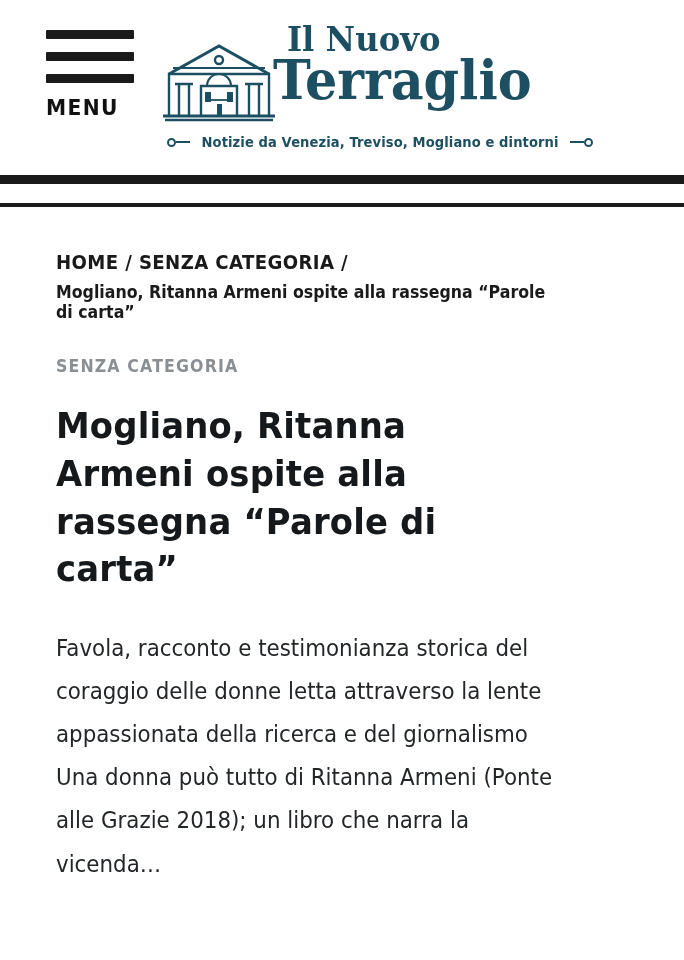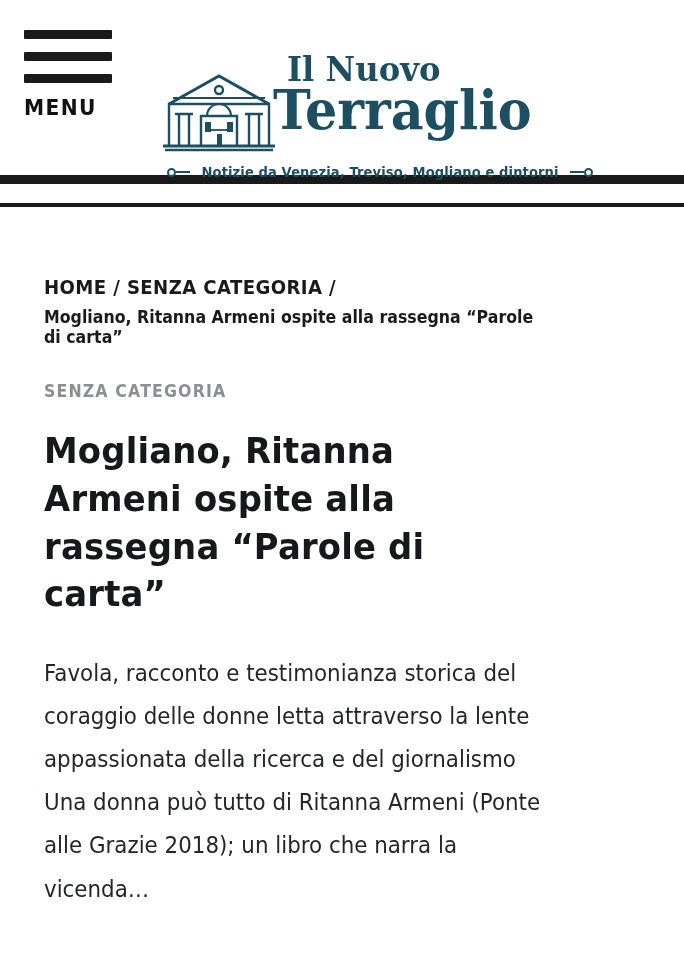--- a/index.html
+++ b/index.html
@@ -22,21 +22,21 @@
   
   .header {
     position: relative;
     height: 175px;
     display: flex;
     align-items: flex-start;
   }
 
   .menu-button {
     position: absolute;
-    left: 24px;
+    left: 46px;
     top: 30px;
     width: 92px;
     cursor: pointer;
     user-select: none;
   }
 
   .burger {
     width: 88px;
   }
   .burger span {
@@ -61,21 +61,20 @@
   }
 
   
   .logo {
     position: absolute;
     left: 155px;
     top: 22px;
     width: 380px;
     height: 128px;
     color: #1d4f63;
-    margin-top: 30px;
   }
 
   .logo-villa {
     position: absolute;
     left: 0;
     top: 8px;
     width: 128px;
     height: 96px;
   }
 
@@ -153,22 +152,21 @@
     background: #ffffff;
   }
   .rule-thin {
     width: 100%;
     height: 4px;
     background: #1a1a1a;
   }
 
   
   .content {
-    padding: 44px 72px 0 44px;
-    margin-top: 25px;
+    padding: 44px 72px 0 56px;
   }
 
   .breadcrumb {
     font-family: "DejaVu Sans", sans-serif;
     font-weight: 700;
     font-size: 19.5px;
     color: #1a1a1a;
     letter-spacing: 0.4px;
     line-height: 1.25;
     transform: scaleX(0.93);

